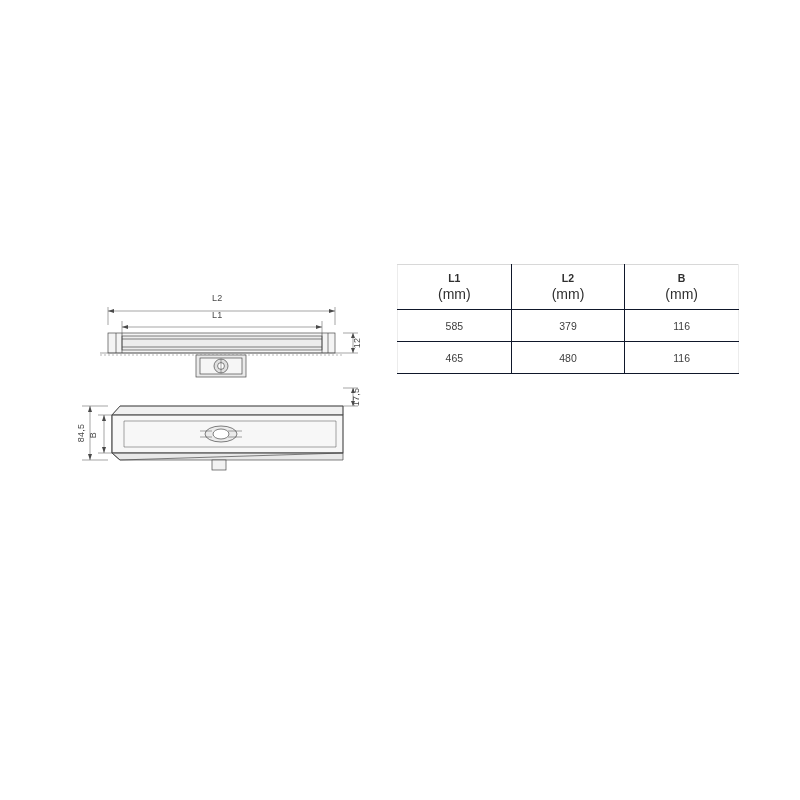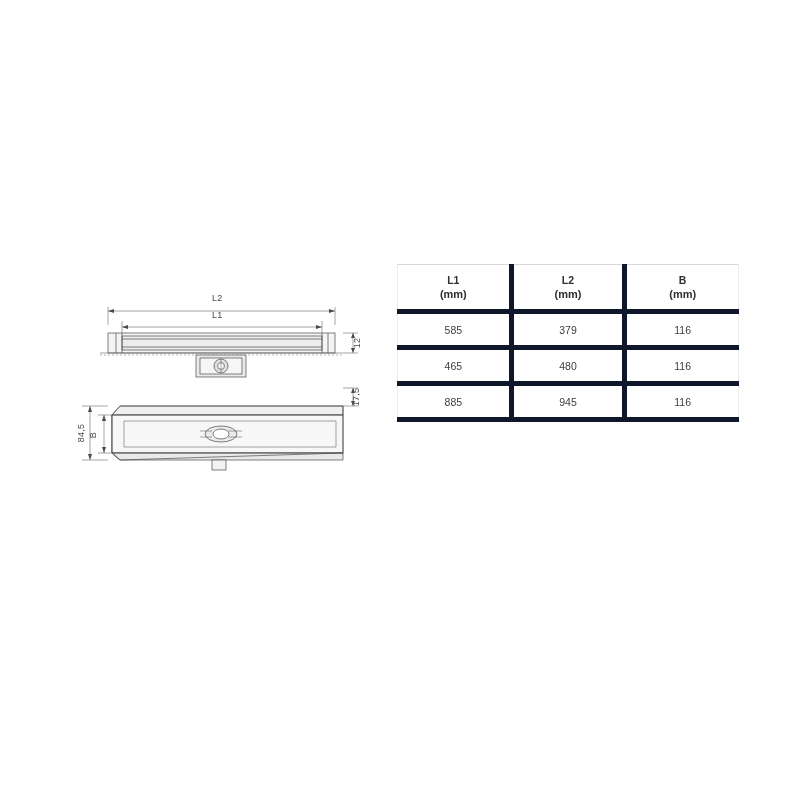--- a/index.html
+++ b/index.html
@@ -55,36 +55,36 @@
     border-collapse: collapse;
     font-size: 10px;
     color: #3d3d3d;
   }
   #spec-table col.c1 { width: 114px; }
   #spec-table col.c2 { width: 114px; }
   #spec-table col.c3 { width: 114px; }
 
   #spec-table th,
   #spec-table td {
-    border: 5px solid #0f172a;
+    border: 1px solid #0f172a;
     text-align: center;
     padding: 0;
     font-weight: normal;
   }
   #spec-table thead th {
     height: 44px;
     font-weight: bold;
     font-size: 10.5px;
     color: #2f2f2f;
     border-top: 1px solid #d8d8d8;
   }
   #spec-table thead th .unit {
     display: block;
-    font-weight: bold;
-    font-size: 11px;
+    font-weight: normal;
+    font-size: 14px;
     margin-top: 2px;
   }
   #spec-table tbody td {
     height: 31px;
     font-size: 10.5px;
     color: #3d3d3d;
   }
 
   
   #spec-table th:first-child,
@@ -238,21 +238,16 @@
       <tr>
         <td>585</td>
         <td>379</td>
         <td>116</td>
       </tr>
       <tr>
         <td>465</td>
         <td>480</td>
         <td>116</td>
       </tr>
-      <tr>
-        <td>885</td>
-        <td>945</td>
-        <td>116</td>
-      </tr>
     </tbody>
   </table>
 
 </div>
 
 </body></html>

